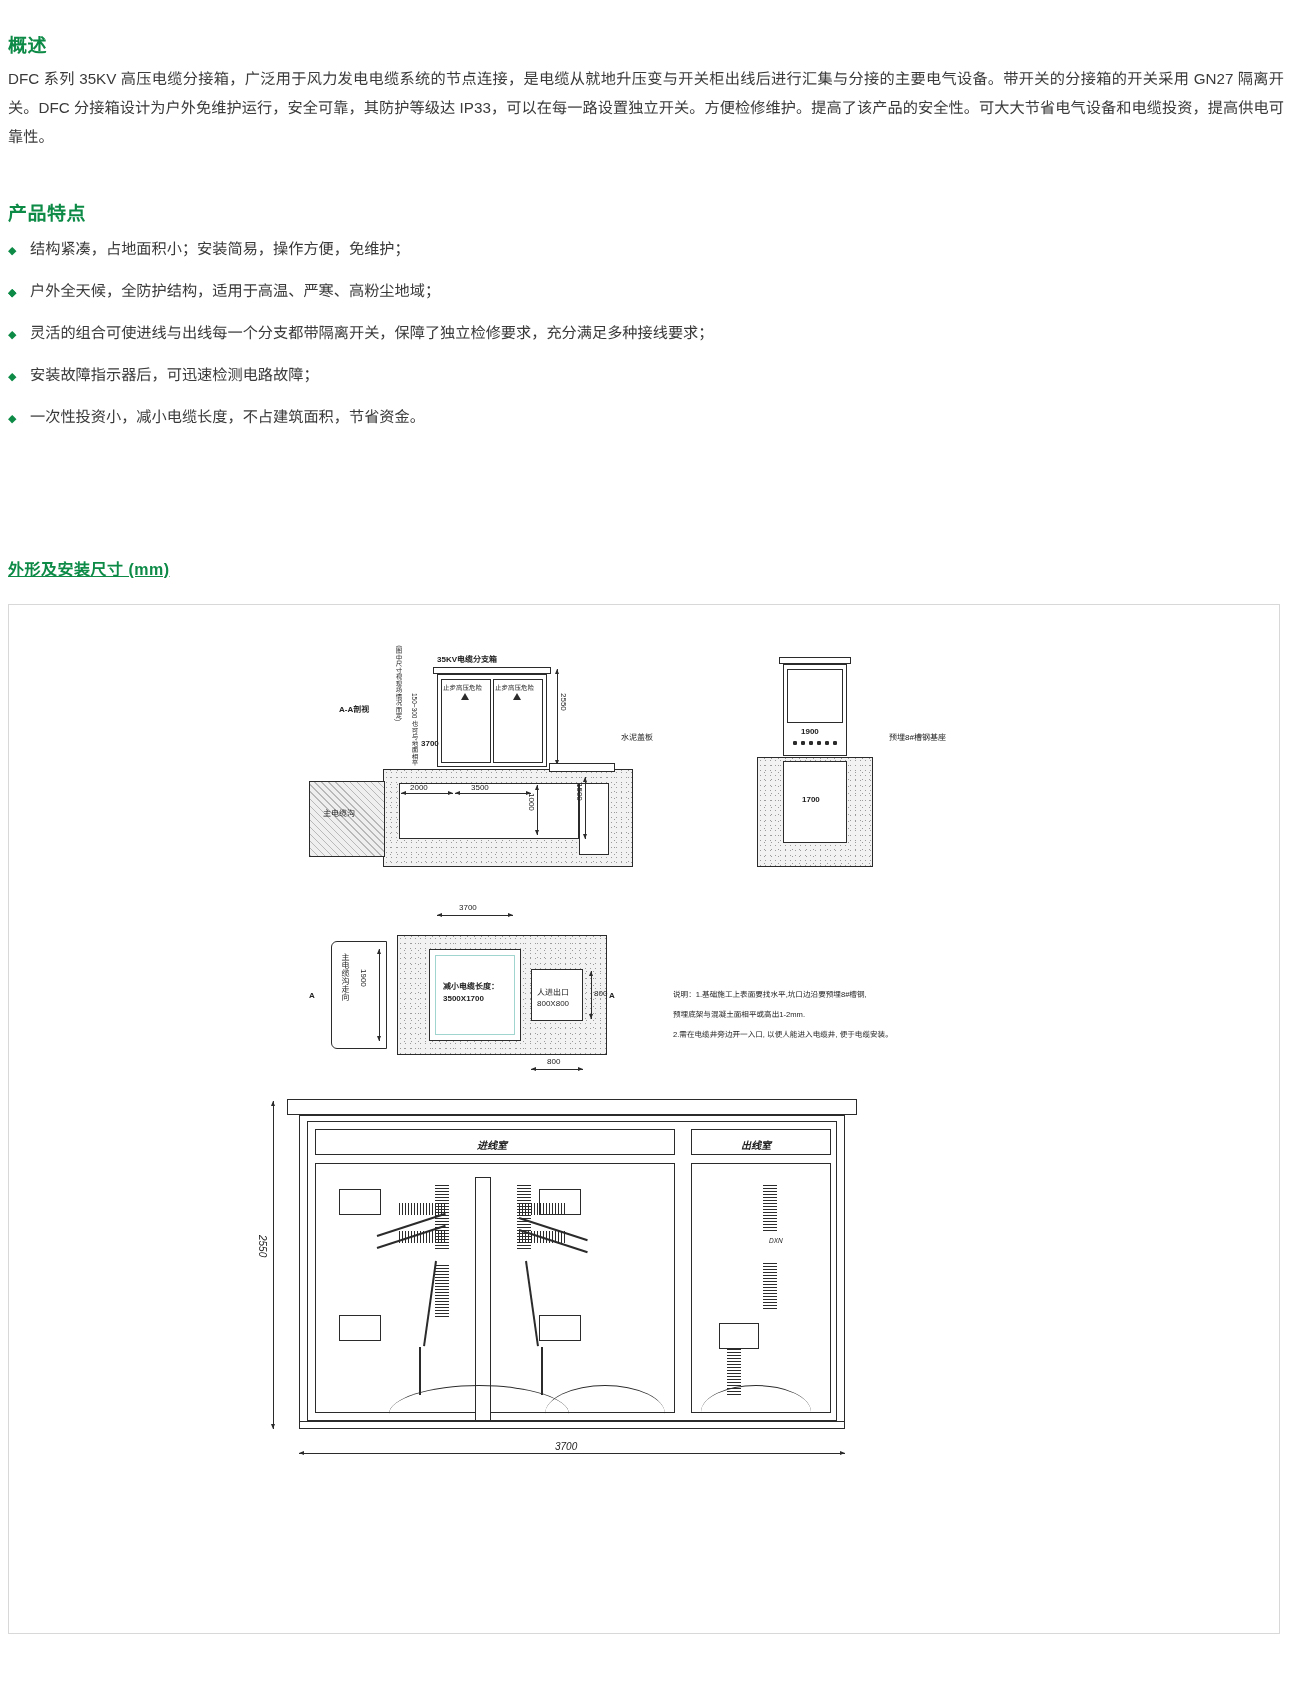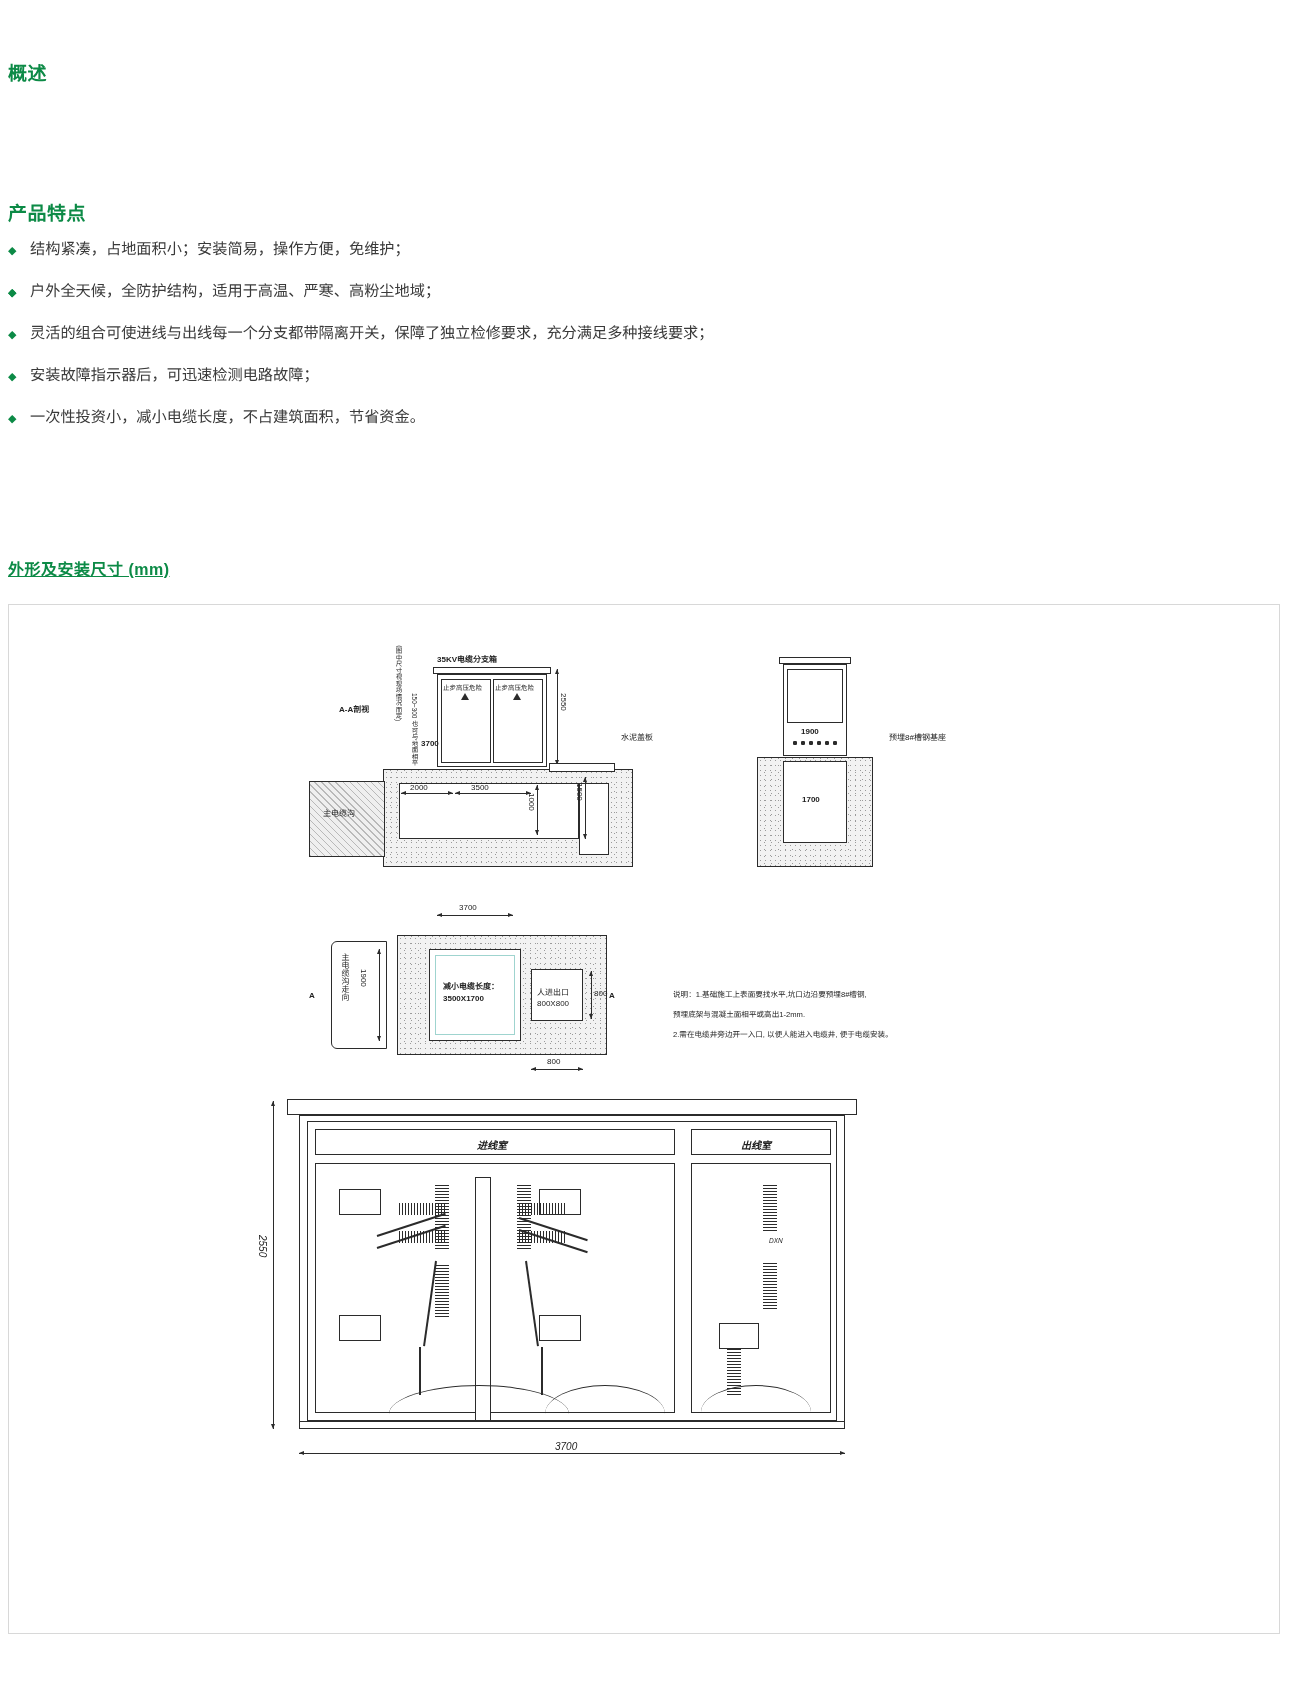--- a/index.html
+++ b/index.html
@@ -22,21 +22,21 @@
     box-sizing: border-box;
     padding: 0 8px;
   }
   h2.section-title {
     color: #0c8a46;
     font-size: 19px;
     font-weight: bold;
     margin: 0;
     letter-spacing: 0.5px;
   }
-  #overview-title { position: absolute; left: 8px; top: 30px; margin-top: 28px; }
+  #overview-title { position: absolute; left: 8px; top: 30px; }
   #features-title { position: absolute; left: 8px; top: 198px; }
   #dimensions-title { position: absolute; left: 8px; top: 556px; font-size: 16px; text-decoration: underline;}
 
   #overview-body {
     position: absolute;
     left: 8px;
     top: 64px;
     width: 1276px;
     font-size: 15.2px;
     line-height: 29px;
@@ -162,20 +162,21 @@
     position: absolute;
     background-image: repeating-linear-gradient(to right, #2b2b2b 0 1px, transparent 1px 3px);
   }
 </style>
 </head>
 <body>
 
 <div class="page">
 
   <h2 class="section-title" id="overview-title">概述</h2>
+  <div id="overview-body">DFC 系列 35KV 高压电缆分接箱，广泛用于风力发电电缆系统的节点连接，是电缆从就地升压变与开关柜出线后进行汇集与分接的主要电气设备。带开关的分接箱的开关采用 GN27 隔离开关。DFC 分接箱设计为户外免维护运行，安全可靠，其防护等级达 IP33，可以在每一路设置独立开关。方便检修维护。提高了该产品的安全性。可大大节省电气设备和电缆投资，提高供电可靠性。</div>
 
   <h2 class="section-title" id="features-title">产品特点</h2>
   <ul class="feature-list">
     <li class="feature-item"><span class="bullet">◆</span><span>结构紧凑，占地面积小；安装简易，操作方便，免维护；</span></li>
     <li class="feature-item"><span class="bullet">◆</span></li>
     <li class="feature-item"><span class="bullet">◆</span><span>户外全天候，全防护结构，适用于高温、严寒、高粉尘地域；</span></li>
     <li class="feature-item"><span class="bullet">◆</span><span>灵活的组合可使进线与出线每一个分支都带隔离开关，保障了独立检修要求，充分满足多种接线要求；</span></li>
     <li class="feature-item"><span class="bullet">◆</span><span>安装故障指示器后，可迅速检测电路故障；</span></li>
     <li class="feature-item"><span class="bullet">◆</span><span>一次性投资小，减小电缆长度，不占建筑面积，节省资金。</span></li>
   </ul>

